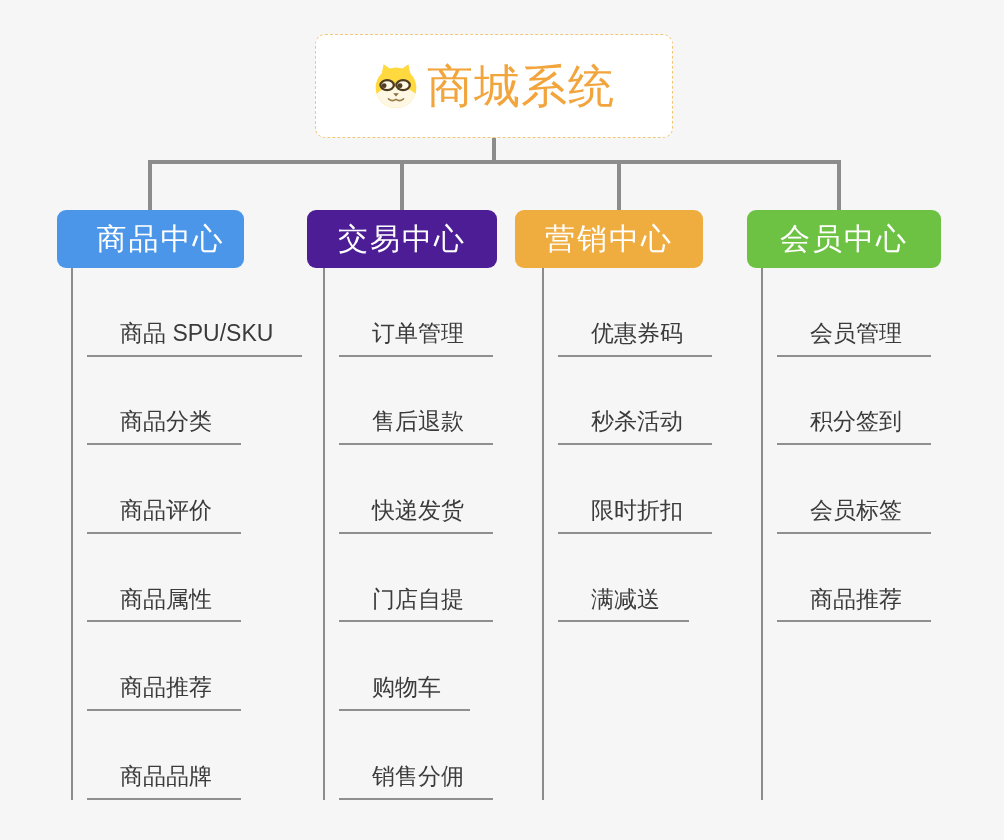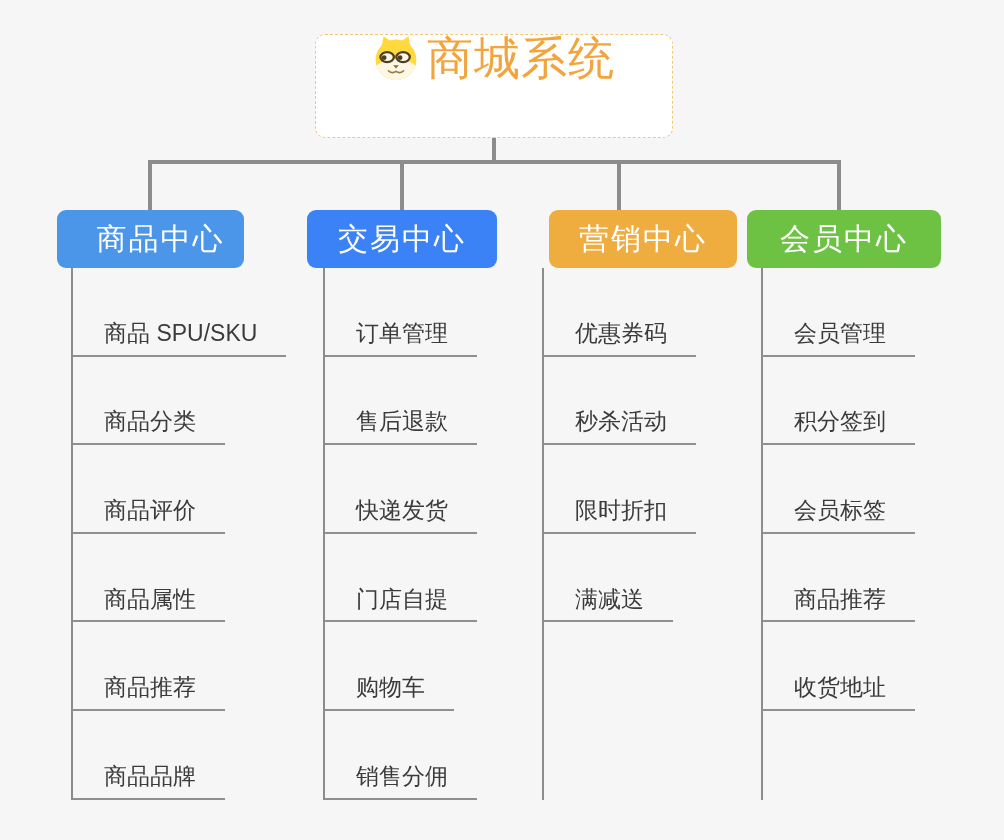--- a/index.html
+++ b/index.html
@@ -8,47 +8,47 @@
   }
   *{margin:0;padding:0;box-sizing:border-box;}
   html,body{background:var(--bg);}
   body{font-family:"Liberation Sans","DejaVu Sans",sans-serif;}
   .canvas{position:relative;width:1004px;height:840px;background:var(--bg);overflow:hidden;}
 
   
   .root-node{
     position:absolute;left:315px;top:34px;width:358px;height:104px;
     background:var(--root-bg);border:1px dashed var(--root-border);border-radius:10px;
-    display:flex;align-items:flex-start;justify-content:center;gap:8px;
+    display:flex;align-items:center;justify-content:center;gap:8px;
   }
   .root-title{font-size:46px;letter-spacing:1px;color:var(--root-text);line-height:1;}
 
   
   .connector{position:absolute;background:var(--line);}
   .stub{left:492px;top:138px;width:4px;height:26px;}
   .bus{left:148px;top:160px;width:693px;height:4px;}
   .drop{top:162px;width:4px;height:48px;}
   .drop0{left:148px;} .drop1{left:400px;} .drop2{left:617px;} .drop3{left:837px;}
 
   
   .branch-node{
     position:absolute;top:210px;height:58px;border-radius:9px;
     display:flex;align-items:center;justify-content:center;
     color:var(--node-text);font-size:30px;letter-spacing:2px;line-height:1;
   }
   .bn0{left:57px;width:187px;padding-left:20px;}
   .bn1{left:307px;width:190px;}
-  .bn2{left:549px;width:188px;}
+  .bn2{left:515px;width:188px;}
   .bn3{left:747px;width:194px;}
 
   
   .col{position:absolute;top:268px;}
   .c0{left:71px;} .c1{left:323px;} .c2{left:542px;} .c3{left:761px;}
   .trunk{position:absolute;left:0;top:0;width:2px;height:532px;background:var(--line);}
-  .leaf-row{height:88.6px;display:flex;align-items:flex-end;}
+  .leaf-row{height:88.6px;display:flex;align-items:flex-end;padding-left:16px;}
   .leaf{
     display:inline-block;border-bottom:2px solid var(--leaf-line);
     padding:0 29px 7px 33px;font-size:23px;color:var(--leaf-text);
     white-space:nowrap;line-height:1.25;
   }
 </style>
 </head>
 <body>
 
 <div class="canvas">
@@ -79,21 +79,21 @@
   <div class="connector stub"></div>
   <div class="connector bus"></div>
   <div class="connector drop drop0"></div>
   <div class="connector drop drop1"></div>
   <div class="connector drop drop2"></div>
   <div class="connector drop drop3"></div>
 
   <div class="branch-node bn0" style="background-color: rgb(75, 150, 232);">
     <span>商品中心</span>
   </div>
-  <div class="branch-node bn1" style="background-color: #3b82f6;">
+  <div class="branch-node bn1" style="background-color: #4c1d95;">
     <span>交易中心</span>
   </div>
   <div class="branch-node bn2" style="background-color: rgb(239, 172, 63);">
     <span>营销中心</span>
   </div>
   <div class="branch-node bn3" style="background-color: rgb(109, 194, 67);">
     <span>会员中心</span>
   </div>
 
   <div class="col c0">
@@ -163,18 +163,15 @@
       </div>
     <div class="leaf-row">
         <span class="leaf">积分签到</span>
       </div>
     <div class="leaf-row">
         <span class="leaf">会员标签</span>
       </div>
     <div class="leaf-row">
         <span class="leaf">商品推荐</span>
       </div>
-    <div class="leaf-row">
-        <span class="leaf">收货地址</span>
-      </div>
   </div>
 
 </div>
 
 </body></html>

